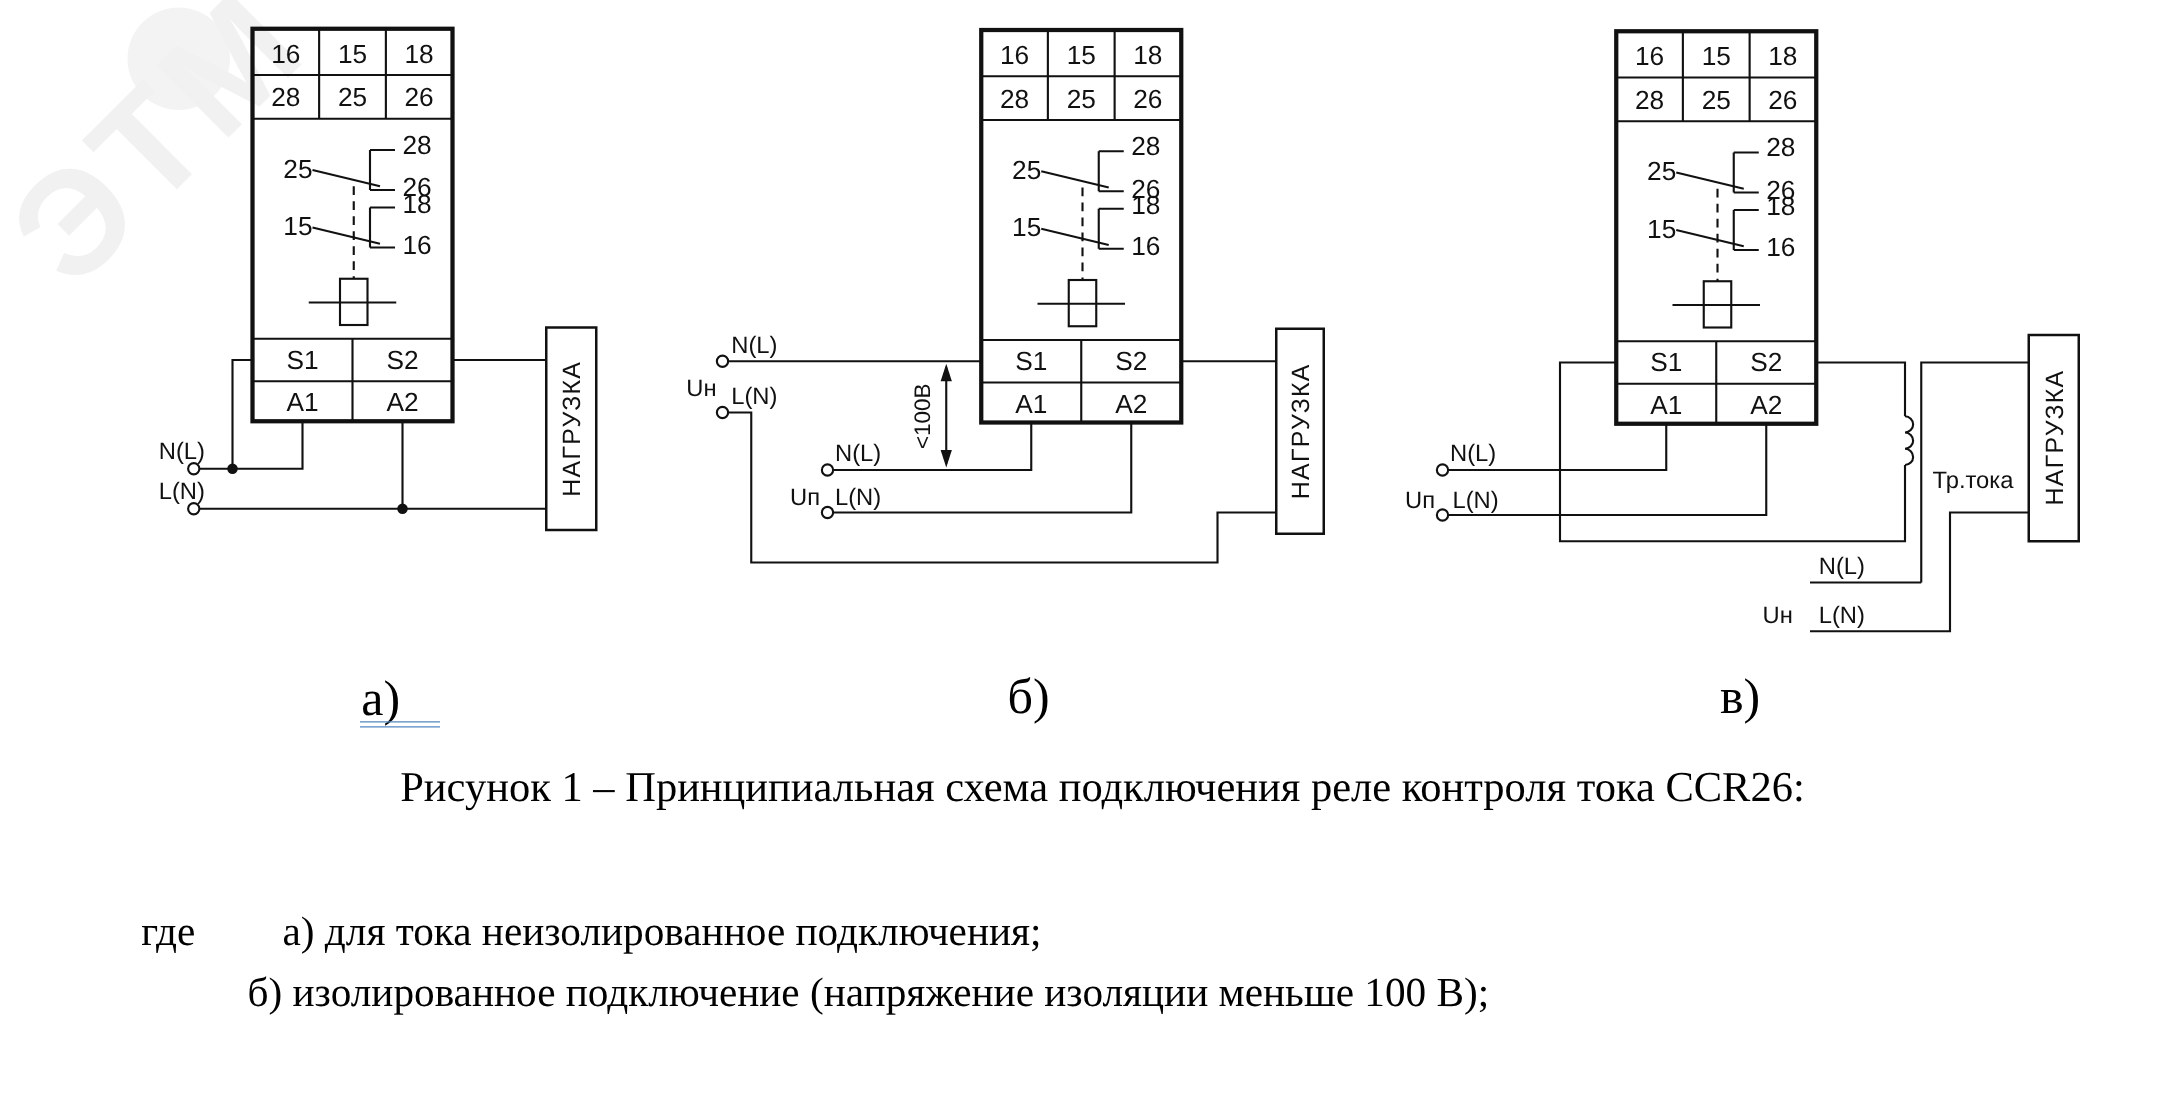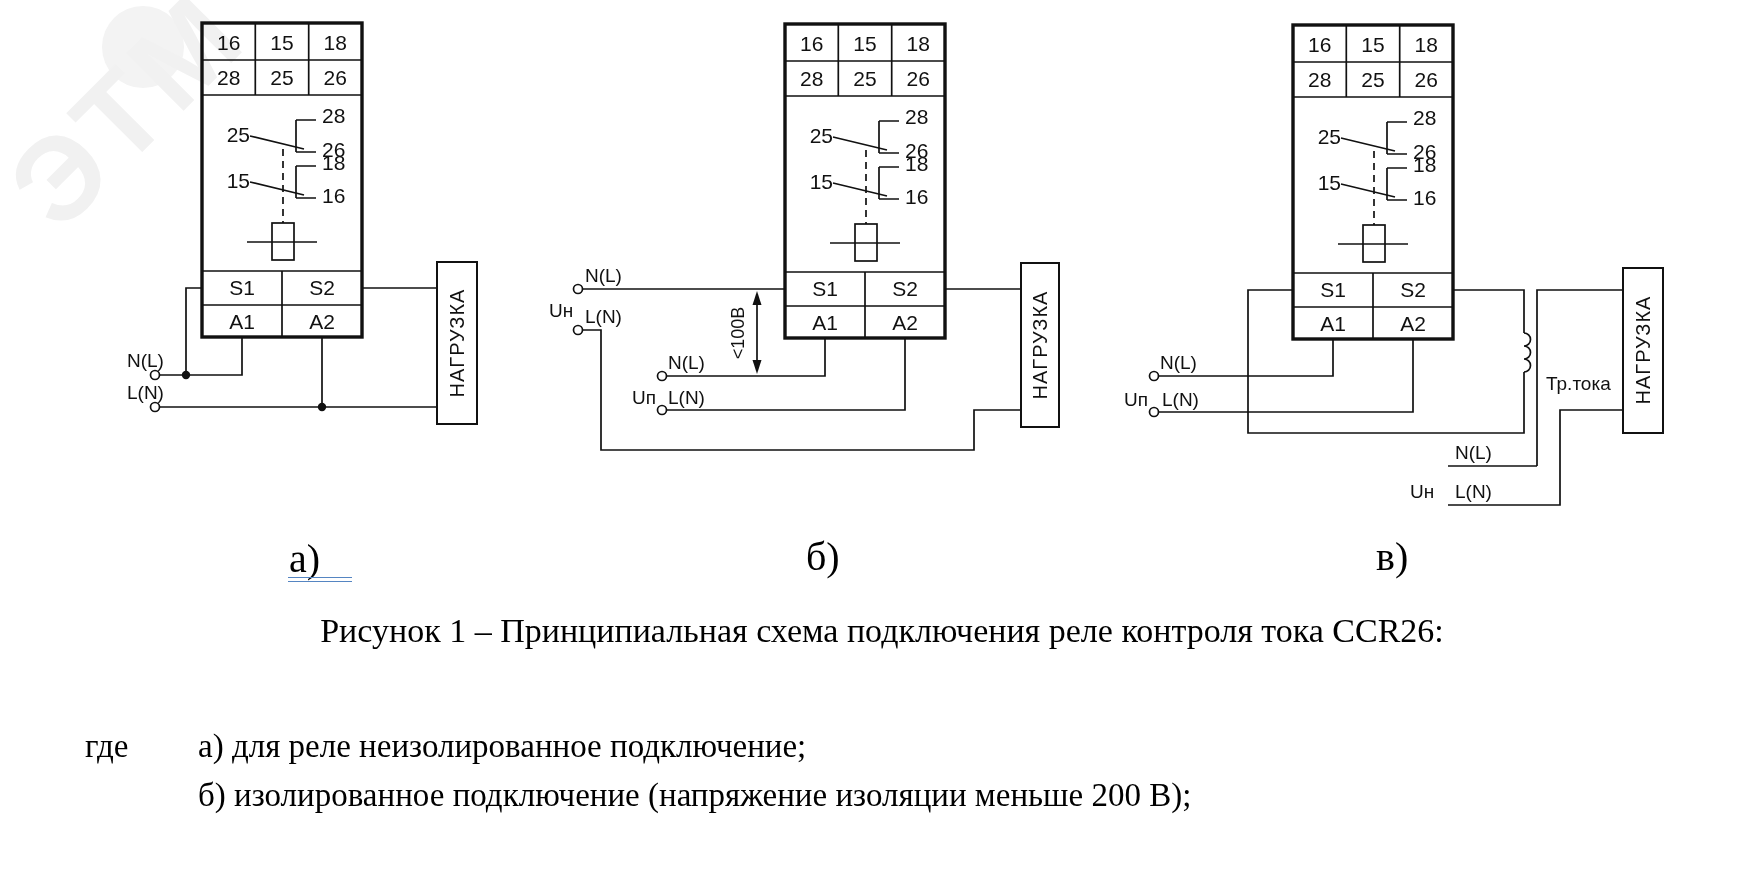--- a/index.html
+++ b/index.html
@@ -28,21 +28,21 @@
   .t20{font-size:20px;letter-spacing:1px;}
   
   .sublabel{position:absolute;font-family:"Liberation Serif",serif;font-size:40px;color:#000;}
   .underline-a{position:absolute;left:288px;top:577px;width:64px;height:3px;
                border-top:1px solid #5585c2;border-bottom:1px solid #5585c2;}
   
   .caption{position:absolute;left:12px;top:612px;width:1740px;text-align:center;
            font-family:"Liberation Serif",serif;font-size:34px;color:#000;}
   .legend{position:absolute;left:85px;top:722px;font-family:"Liberation Serif",serif;
           font-size:33px;line-height:48.5px;color:#000;}
-  .legend .intro{display:inline-block;width:113px;}
+  .legend .intro{display:inline-block;width:113px;margin-left:28px;}
   .legend .item-indent{margin-left:113px;}
 </style>
 </head>
 <body>
 
 <div class="page">
 
   <div class="wm-logo"></div>
   <div class="wm-text">ЭТМ</div>
 
@@ -190,17 +190,17 @@
   </svg>
 
   <div class="sublabel" style="left:289px;top:535px;">а)</div>
   <div class="underline-a"></div>
   <div class="sublabel" style="left:806px;top:533px;">б)</div>
   <div class="sublabel" style="left:1376px;top:533px;">в)</div>
 
   <div class="caption">Рисунок 1 – Принципиальная схема подключения реле контроля тока CCR26:</div>
 
   <div class="legend">
-    <div><span class="intro">где</span><span>а) для реле неизолированное подключение;</span></div>
-    <div class="item-indent">б) изолированное подключение (напряжение изоляции меньше 200 В);</div>
+    <div><span class="intro">где</span><span>а) для тока неизолированное подключения;</span></div>
+    <div class="item-indent">б) изолированное подключение (напряжение изоляции меньше 100 В);</div>
   </div>
 
 </div>
 
 </body></html>

